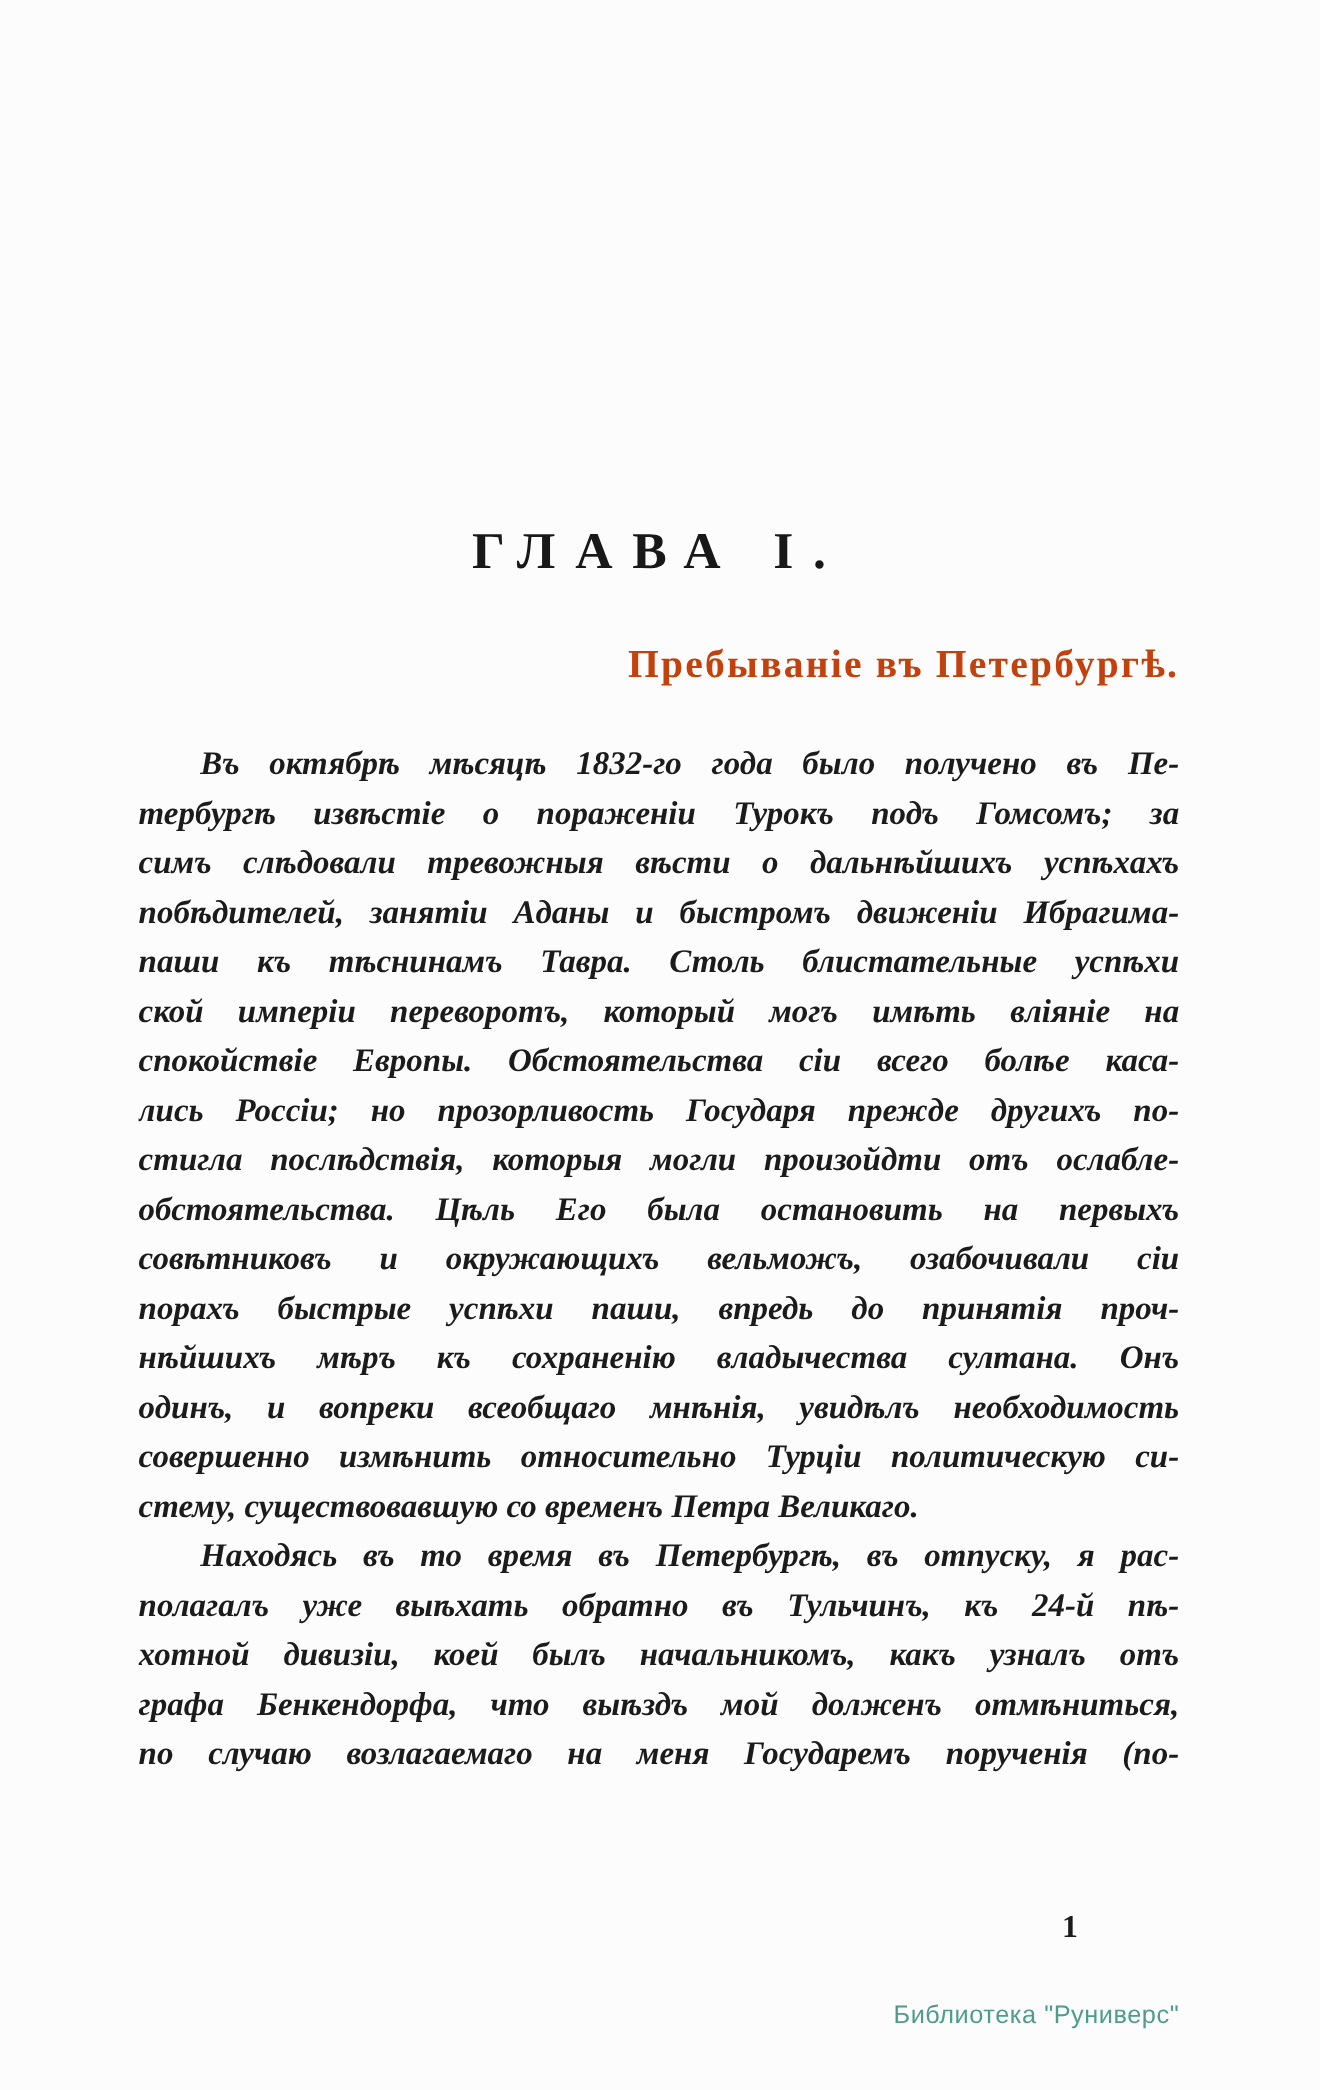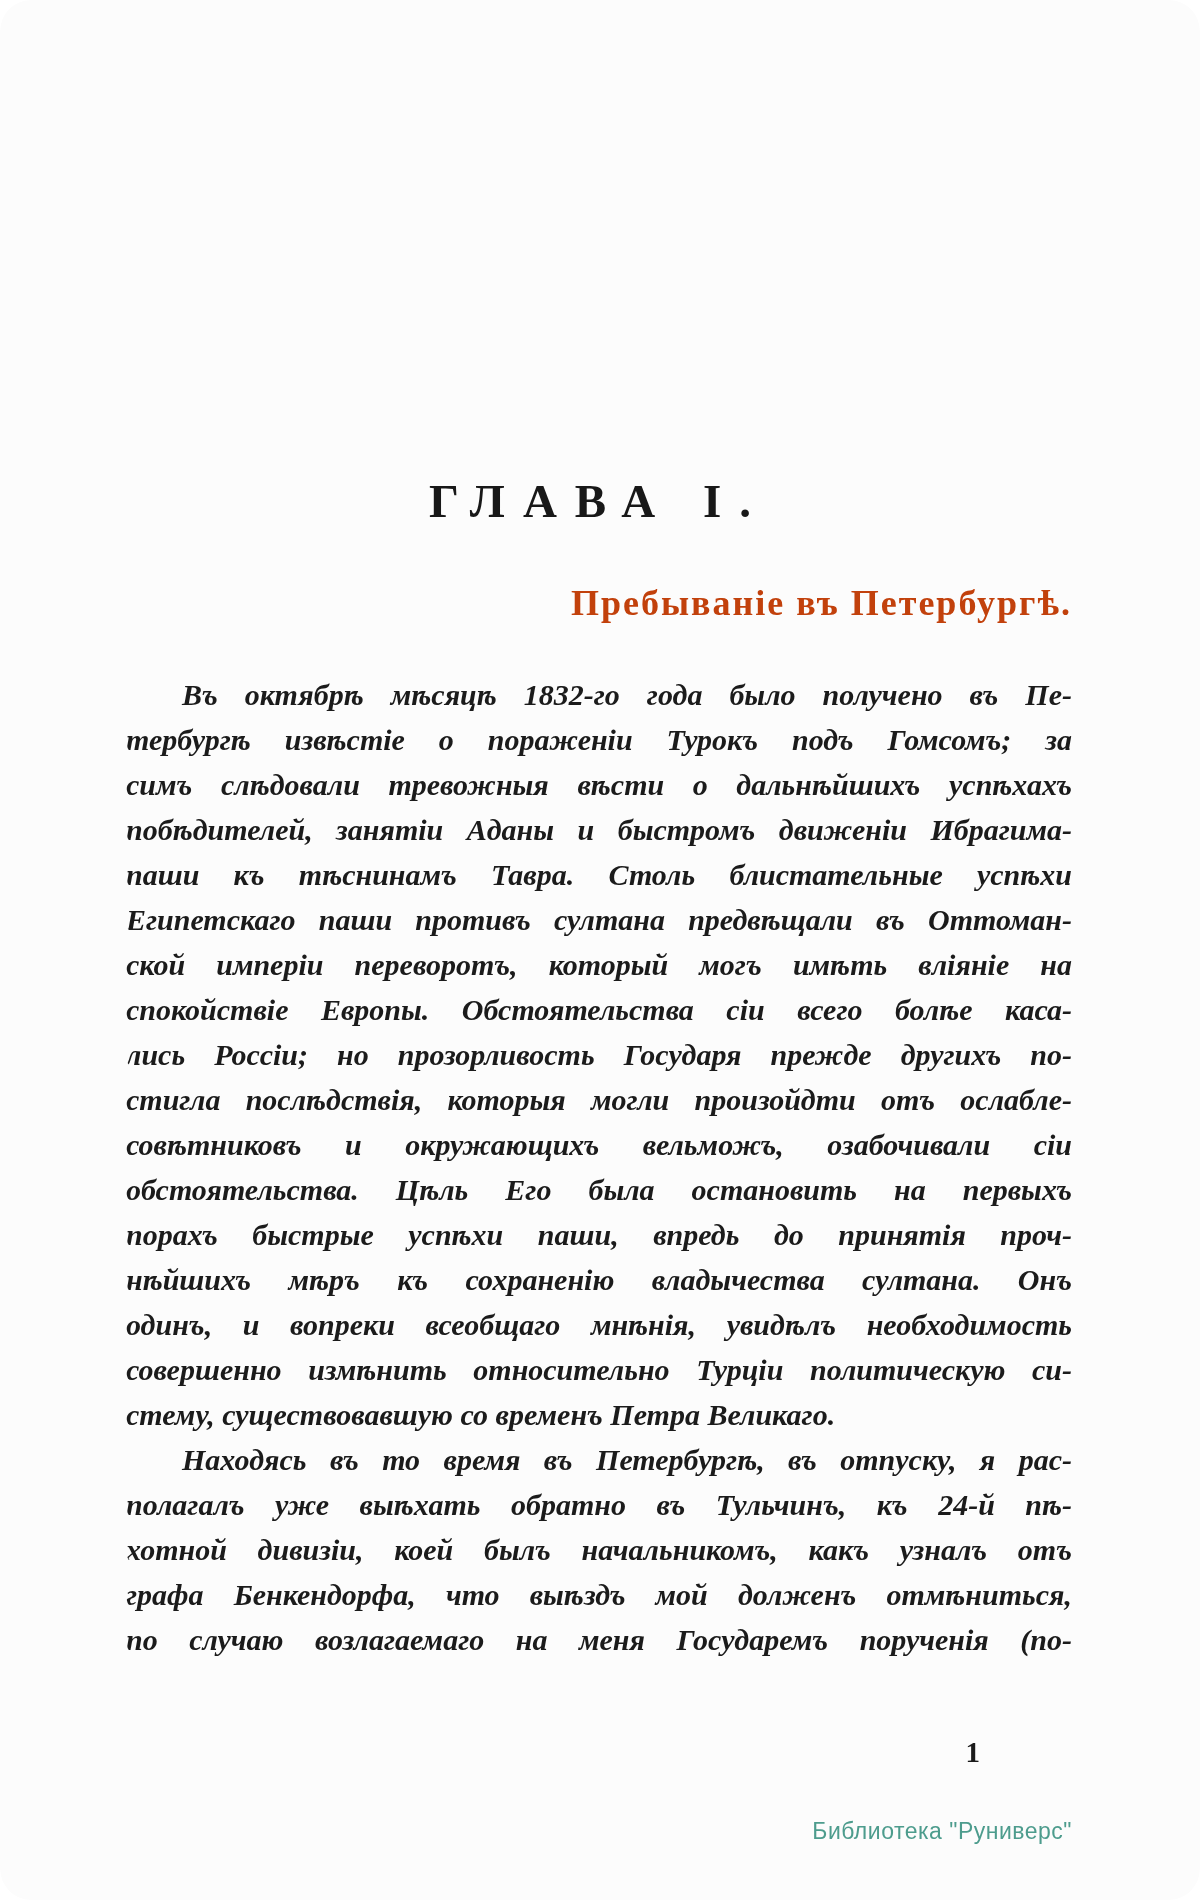--- a/index.html
+++ b/index.html
@@ -1,15 +1,15 @@
 <!DOCTYPE html>
 <html><head>
 <meta charset="utf-8">
 <style>
-  * { margin: 0; padding: 0; box-sizing: border-box; border-radius: 31px; }
+  * { margin: 0; padding: 0; box-sizing: border-box; }
   html, body { background: #ffffff; }
   .page {
     position: relative;
     width: 1200px;
     height: 1900px;
     background: #fcfcfc;
     overflow: hidden;
     font-family: "Liberation Serif", "DejaVu Serif", serif;
     color: #1b1b1b;
   }
@@ -91,27 +91,26 @@
 
   <div class="section-title">Пребываніе въ Петербургѣ.</div>
 
   <div class="text-block">
       <div class="paragraph">
         <div class="line indent">Въ октябрѣ мѣсяцѣ 1832-го года было получено въ Пе-</div>
         <div class="line">тербургѣ извѣстіе о пораженіи Турокъ подъ Гомсомъ; за</div>
         <div class="line">симъ слѣдовали тревожныя вѣсти о дальнѣйшихъ успѣхахъ</div>
         <div class="line">побѣдителей, занятіи Аданы и быстромъ движеніи Ибрагима-</div>
         <div class="line">паши къ тѣснинамъ Тавра. Столь блистательные успѣхи</div>
-        <div class="line">Египетскаго паши противъ султана предвѣщали въ Оттоман-</div>
         <div class="line">ской имперіи переворотъ, который могъ имѣть вліяніе на</div>
         <div class="line">спокойствіе Европы. Обстоятельства сіи всего болѣе каса-</div>
         <div class="line">лись Россіи; но прозорливость Государя прежде другихъ по-</div>
         <div class="line">стигла послѣдствія, которыя могли произойдти отъ ослабле-</div>
+        <div class="line">обстоятельства. Цѣль Его была остановить на первыхъ</div>
         <div class="line">совѣтниковъ и окружающихъ вельможъ, озабочивали сіи</div>
-        <div class="line">обстоятельства. Цѣль Его была остановить на первыхъ</div>
         <div class="line">порахъ быстрые успѣхи паши, впредь до принятія проч-</div>
         <div class="line">нѣйшихъ мѣръ къ сохраненію владычества султана. Онъ</div>
         <div class="line">одинъ, и вопреки всеобщаго мнѣнія, увидѣлъ необходимость</div>
         <div class="line">совершенно измѣнить относительно Турціи политическую си-</div>
         <div class="line flush-last">стему, существовавшую со временъ Петра Великаго.</div>
       </div>
       <div class="paragraph">
         <div class="line indent">Находясь въ то время въ Петербургѣ, въ отпуску, я рас-</div>
         <div class="line">полагалъ уже выѣхать обратно въ Тульчинъ, къ 24-й пѣ-</div>
         <div class="line">хотной дивизіи, коей былъ начальникомъ, какъ узналъ отъ</div>

